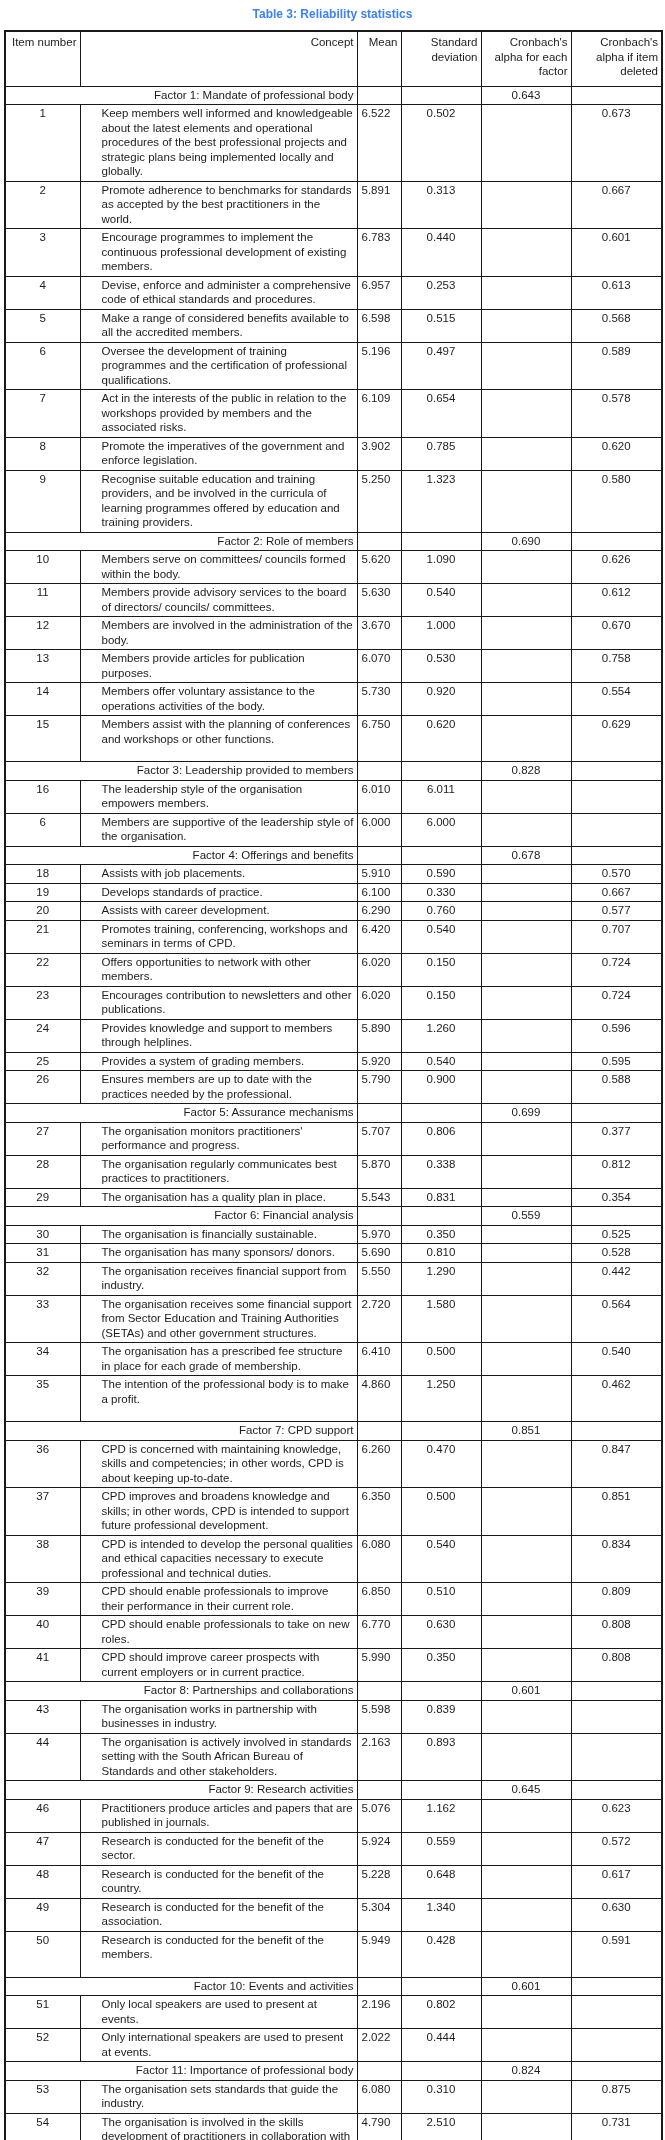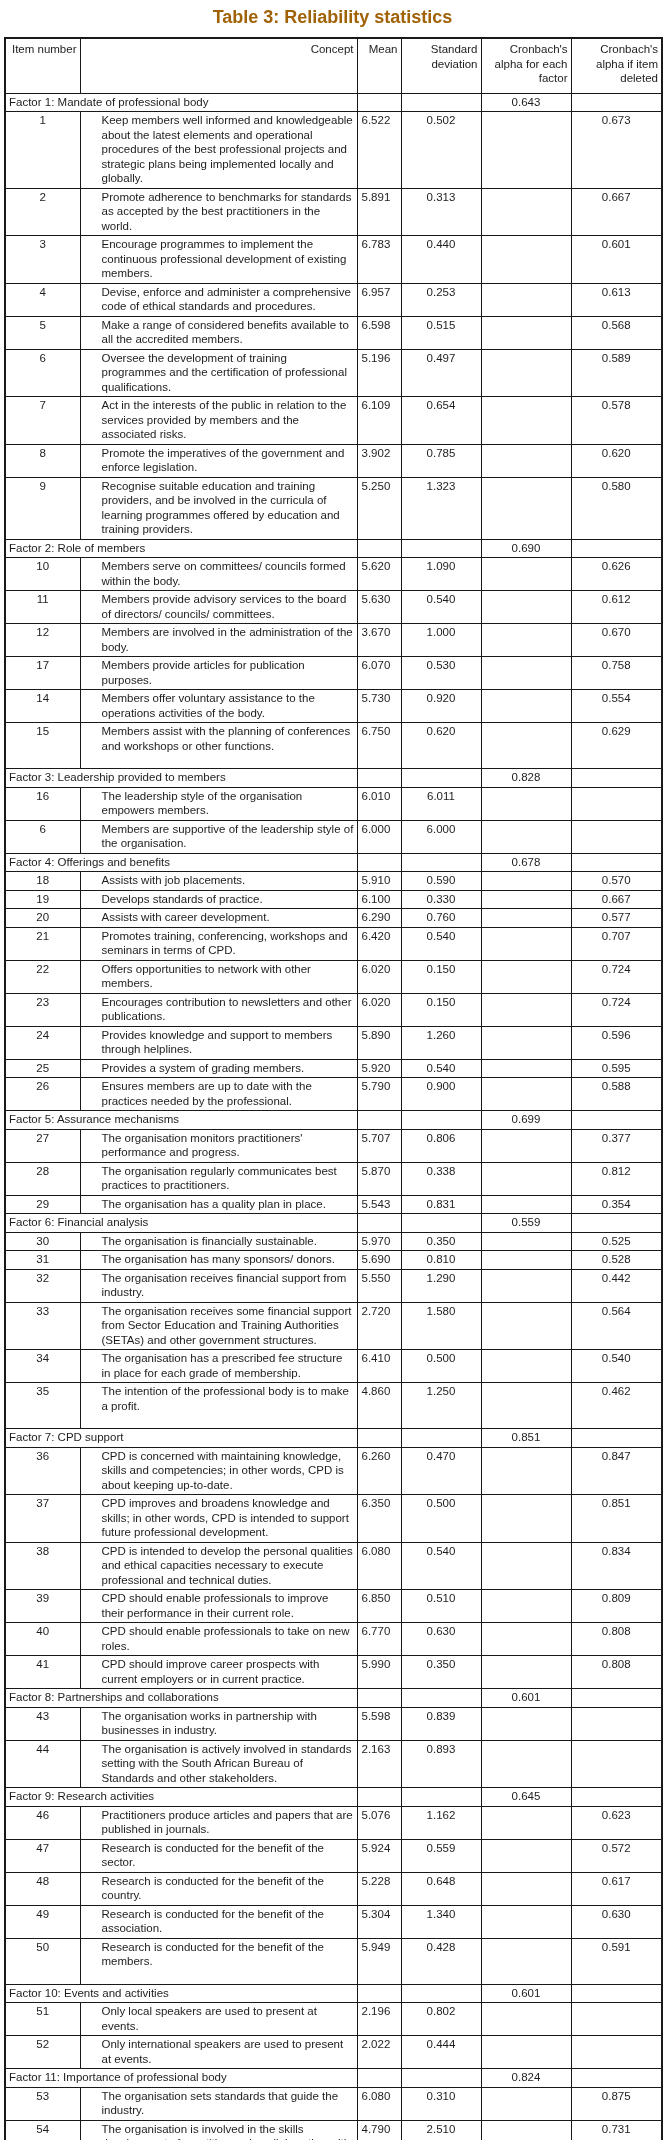--- a/index.html
+++ b/index.html
@@ -12,23 +12,23 @@
   }
   .page {
     width: 665px;
     min-height: 2140px;
     box-sizing: border-box;
     padding-top: 7px;
   }
   .title {
     text-align: center;
     font-weight: bold;
-    font-size: 18px;
+    font-size: 12px;
     margin-bottom: 9px;
-    color: #a16207;
+    color: #3b82f6;
   }
   table.reliability {
     border-collapse: collapse;
     table-layout: fixed;
     width: 657px;
     margin-left: 4px;
     border: 2px solid #191919;
   }
   col.c-num      { width: 75px; }
   col.c-concept  { width: 277px; }
@@ -49,21 +49,21 @@
     text-align: right;
     padding-top: 3px;
     padding-bottom: 7px;
   }
   td.num      { text-align: center; }
   td.concept  { text-align: left; padding-left: 21px; }
   td.mean     { text-align: left; padding-left: 4px; }
   td.sd       { text-align: center; }
   td.alpha    { text-align: center; }
   td.alphadel { text-align: center; }
-  td.factor-label { text-align: left; }
+  td.factor-label { text-align: right; }
   tr.pad td { padding-bottom: 15px; }
 </style>
 </head>
 <body>
 
 <div class="page">
   <div class="title">Table 3: Reliability statistics</div>
   <table class="reliability">
     <colgroup>
       <col class="c-num">
@@ -134,21 +134,21 @@
         <tr>
           <td class="num">6</td>
           <td class="concept">Oversee the development of training programmes and the certification of professional qualifications.</td>
           <td class="mean">5.196</td>
           <td class="sd">0.497</td>
           <td class="alpha"></td>
           <td class="alphadel">0.589</td>
         </tr>
         <tr>
           <td class="num">7</td>
-          <td class="concept">Act in the interests of the public in relation to the services provided by members and the associated risks.</td>
+          <td class="concept">Act in the interests of the public in relation to the workshops provided by members and the associated risks.</td>
           <td class="mean">6.109</td>
           <td class="sd">0.654</td>
           <td class="alpha"></td>
           <td class="alphadel">0.578</td>
         </tr>
         <tr>
           <td class="num">8</td>
           <td class="concept">Promote the imperatives of the government and enforce legislation.</td>
           <td class="mean">3.902</td>
           <td class="sd">0.785</td>
@@ -188,21 +188,21 @@
         </tr>
         <tr>
           <td class="num">12</td>
           <td class="concept">Members are involved in the administration of the body.</td>
           <td class="mean">3.670</td>
           <td class="sd">1.000</td>
           <td class="alpha"></td>
           <td class="alphadel">0.670</td>
         </tr>
         <tr>
-          <td class="num">17</td>
+          <td class="num">13</td>
           <td class="concept">Members provide articles for publication purposes.</td>
           <td class="mean">6.070</td>
           <td class="sd">0.530</td>
           <td class="alpha"></td>
           <td class="alphadel">0.758</td>
         </tr>
         <tr>
           <td class="num">14</td>
           <td class="concept">Members offer voluntary assistance to the operations activities of the body.</td>
           <td class="mean">5.730</td>

